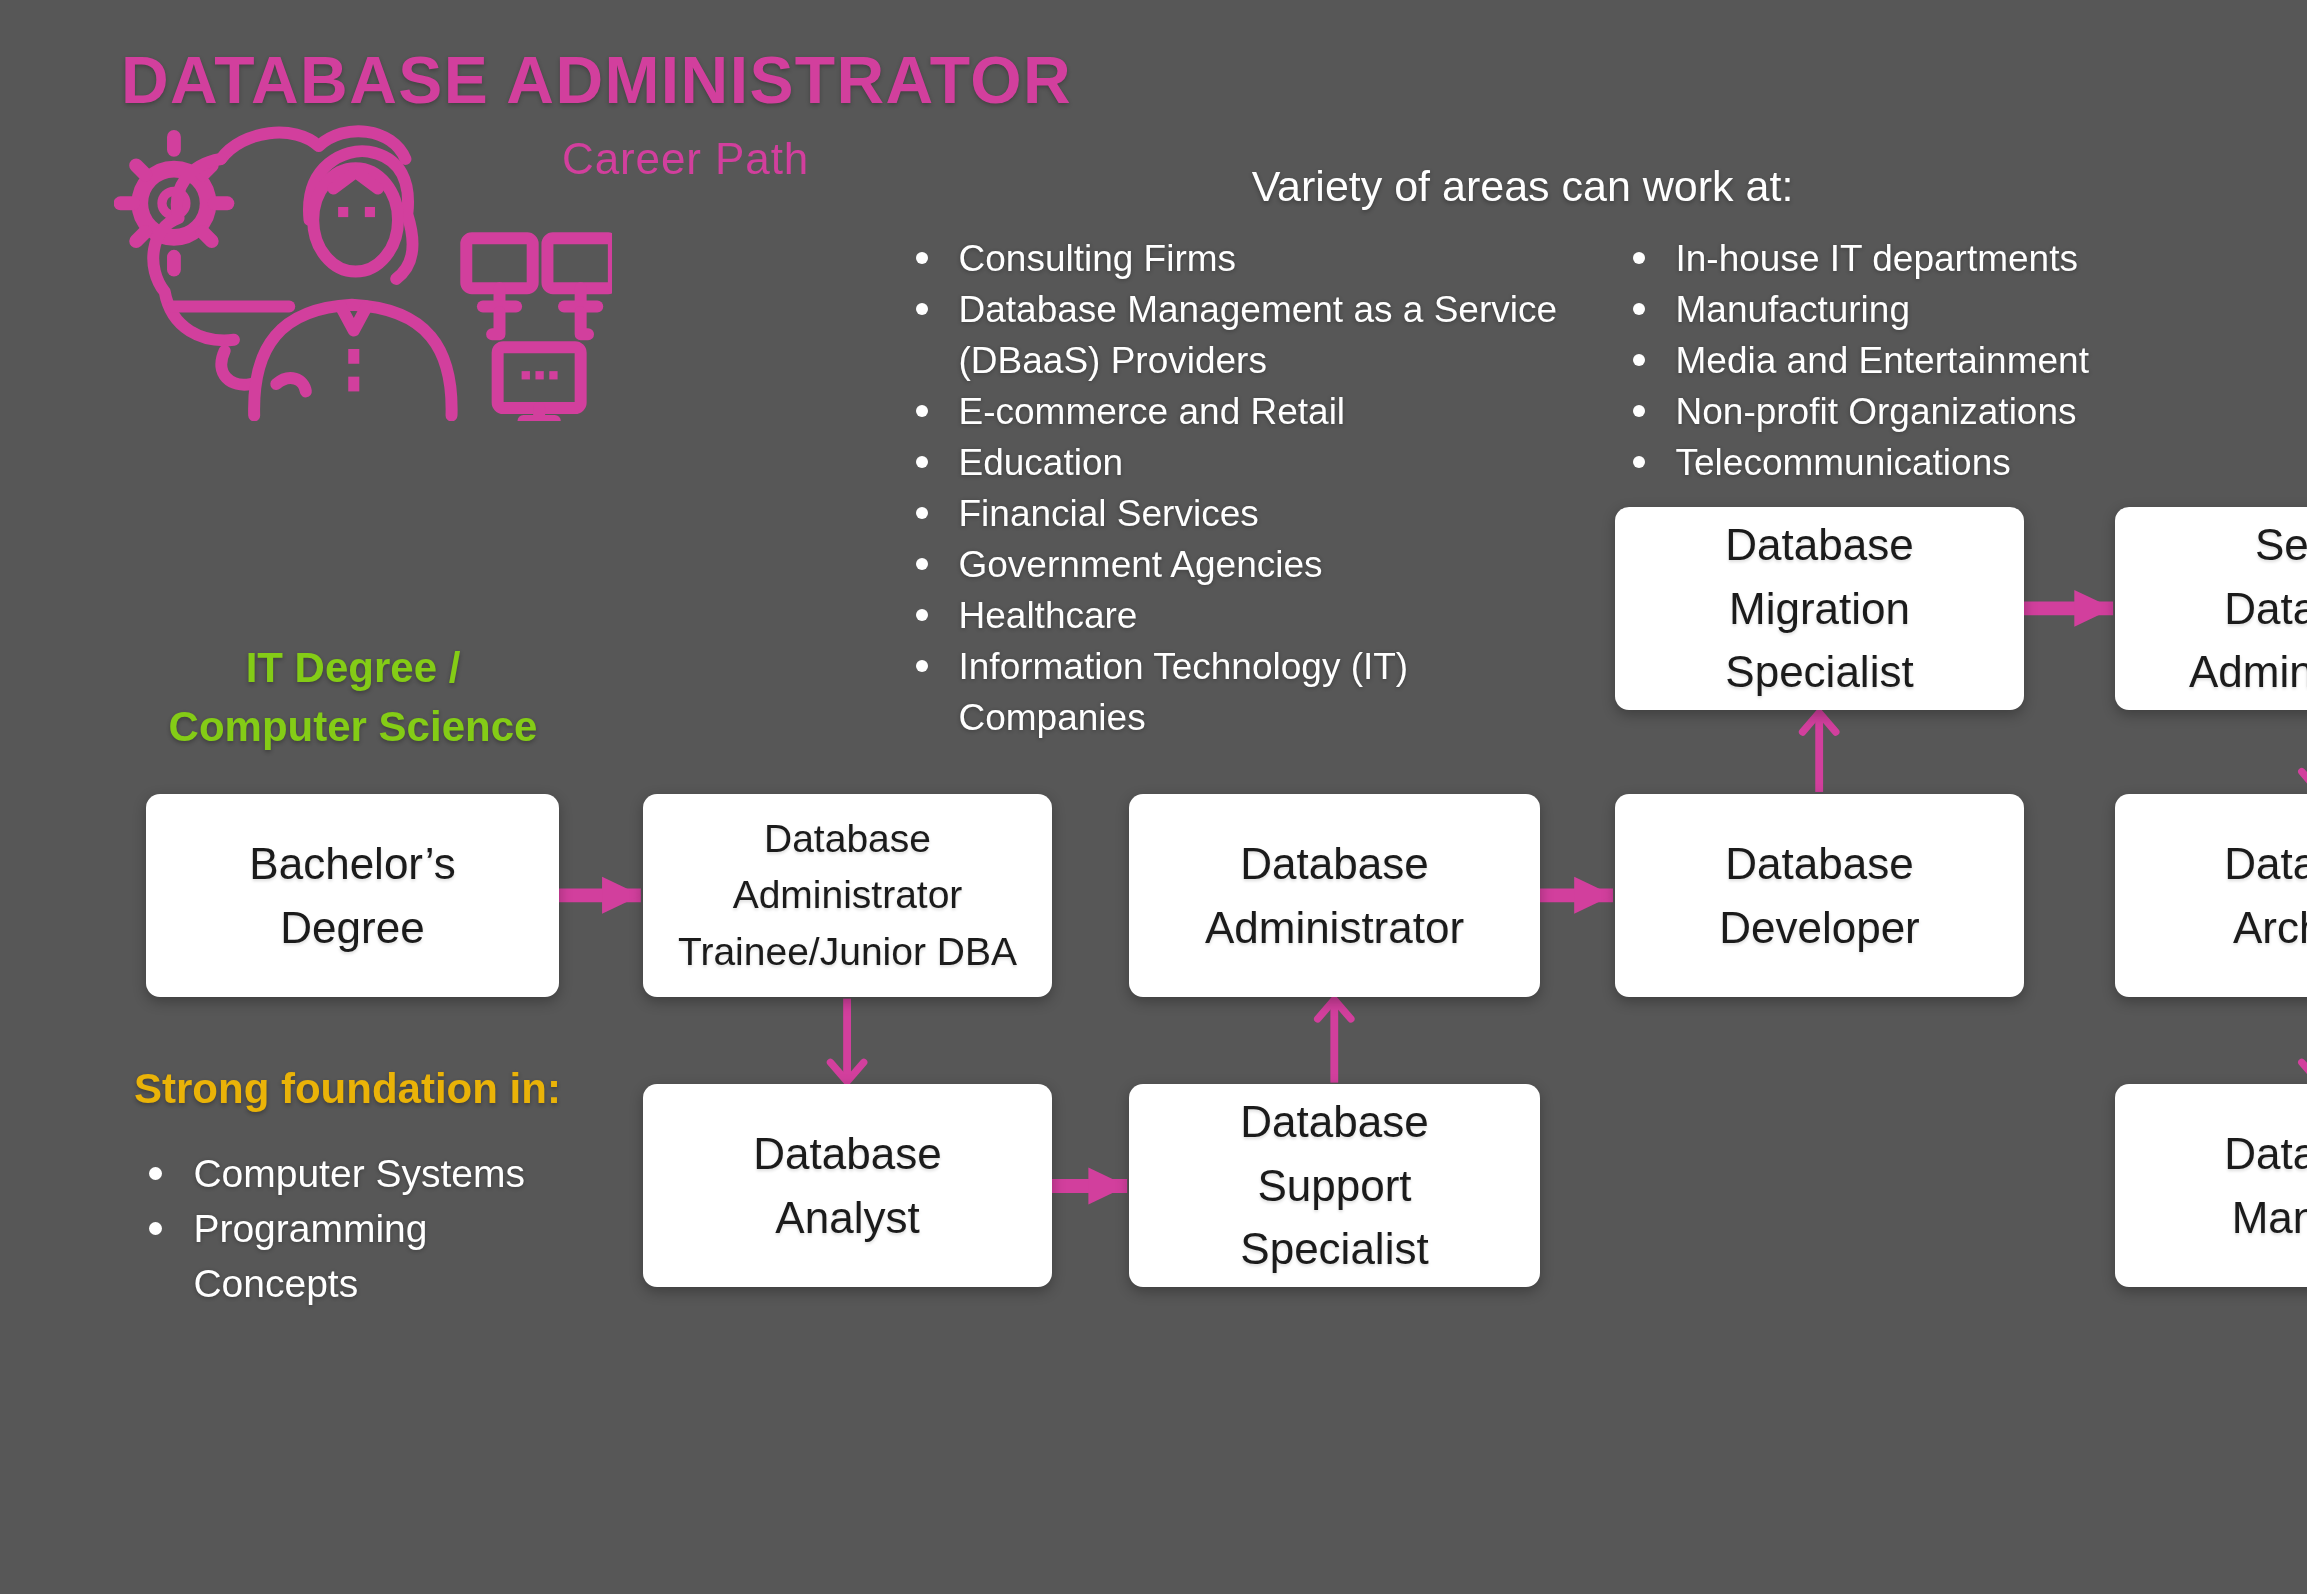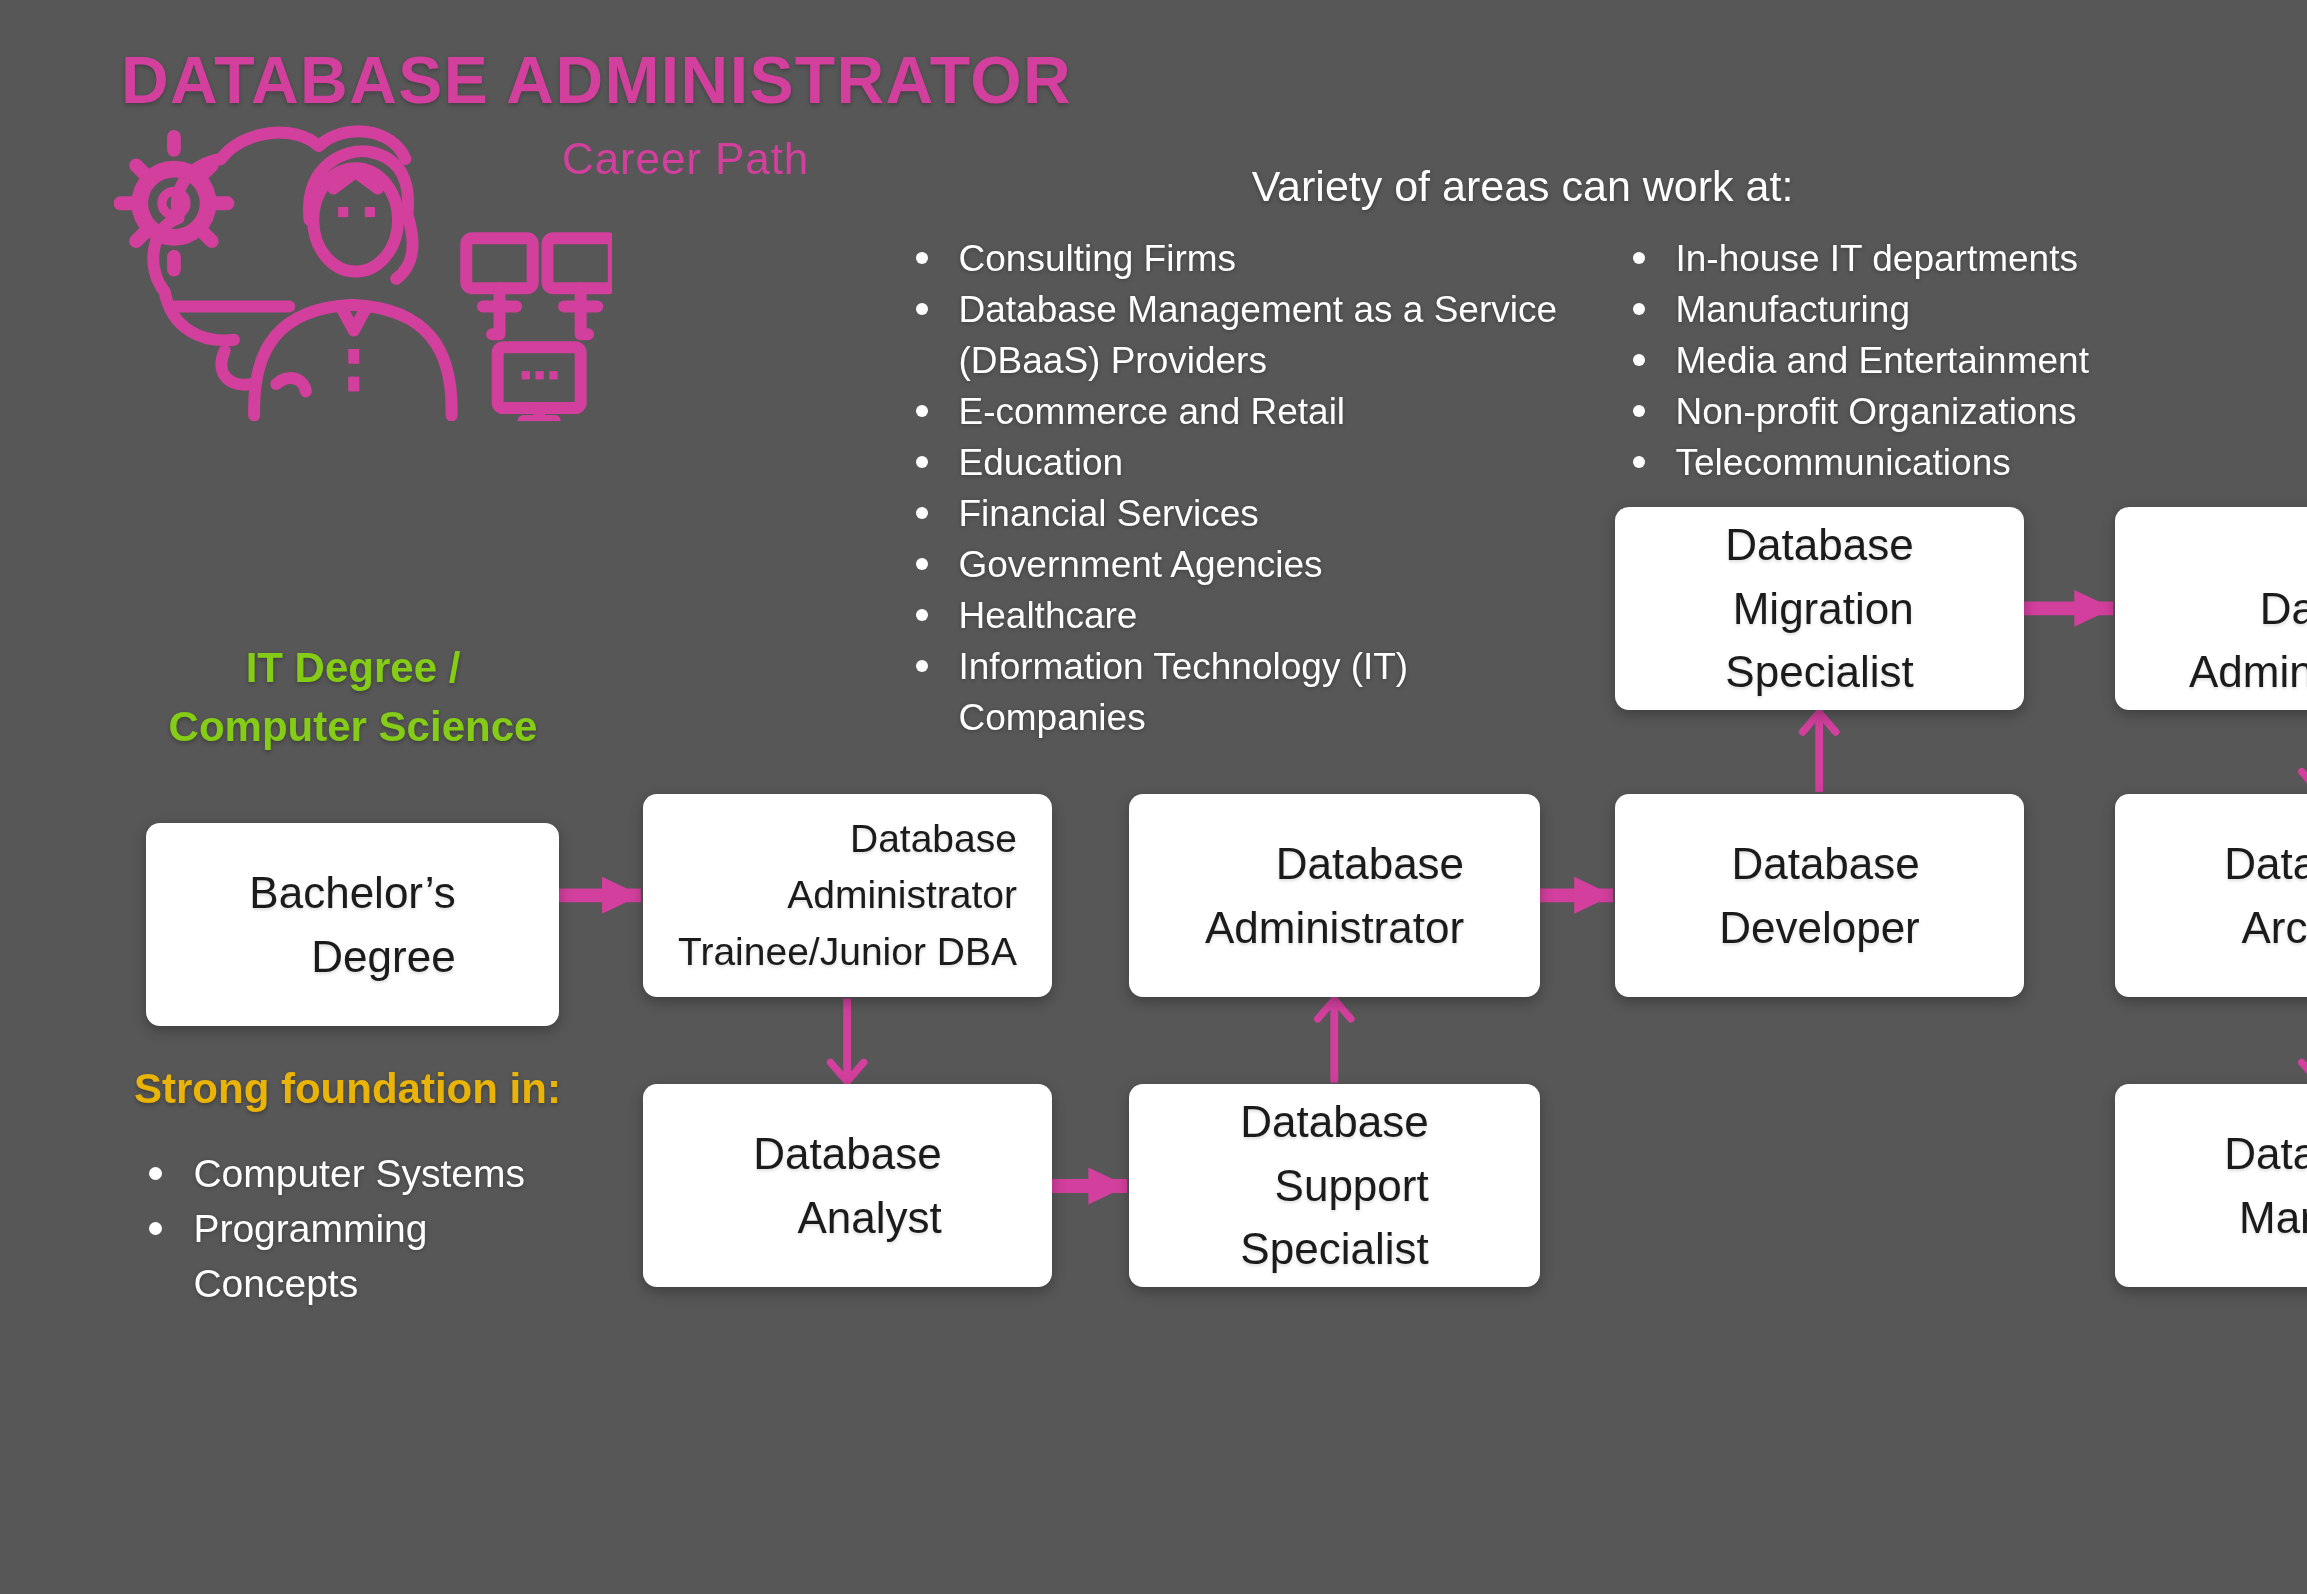--- a/index.html
+++ b/index.html
@@ -43,21 +43,21 @@
   .foundation-heading{
     left:134px;top:1065px;font-size:42px;font-weight:700;color:#eab308;white-space:nowrap;
     text-shadow:0 1.8px 4.6px rgba(0,0,0,.3);
   }
   #foundation-list{left:149px;top:1134px;font-size:39px;line-height:55px;color:#fff;text-shadow:0 1.4px 4.2px rgba(0,0,0,.3);margin-top:12px;}
   #foundation-list .dot{width:13px;height:13px;border-radius:50%;background:#fff;margin:21px 19.4px 0 0;flex:none;}
   
   #flowchart{left:0;top:0;width:3189px;height:1595px;}
   .node{
     position:absolute;background:var(--box);border-radius:14px;
-    display:flex;align-items:center;justify-content:center;text-align:right;
+    display:flex;align-items:center;justify-content:center;text-align:center;
     color:var(--ink);box-shadow:0 4.6px 13px rgba(0,0,0,.28);
   }
   .node-label{font-size:44px;line-height:1.45;white-space:pre-line;text-shadow:0 1.8px 3.2px rgba(0,0,0,.14);}
   #arrows{position:absolute;left:0;top:0;pointer-events:none;}
   .arrow-h{stroke:var(--accent);stroke-width:30;fill:none;}
   .arrow-v{stroke:var(--accent);stroke-width:17;fill:none;}
   .marker-tri{fill:var(--accent);}
   .marker-chev{fill:none;stroke:var(--accent);stroke-width:16;stroke-linecap:round;stroke-linejoin:round;}
 </style>
 </head>
@@ -214,21 +214,21 @@
         <line x1="2277" y1="2570" x2="2443" y2="2570" class="arrow-h" marker-end="url(#tri)"></line>
         <line x1="2892" y1="2346" x2="2892" y2="2168" class="arrow-v" marker-end="url(#chev)"></line>
         <line x1="3335" y1="1940" x2="3496" y2="1940" class="arrow-h" marker-end="url(#tri)"></line>
         <line x1="3943" y1="1716" x2="3943" y2="1546" class="arrow-v" marker-end="url(#chev)"></line>
         <line x1="4384" y1="1318" x2="4580" y2="1318" class="arrow-h" marker-end="url(#tri)"></line>
         <line x1="5025" y1="1542" x2="5025" y2="1712" class="arrow-v" marker-end="url(#chev)"></line>
         <line x1="5025" y1="2164" x2="5025" y2="2342" class="arrow-v" marker-end="url(#chev)"></line>
         <line x1="5464" y1="2570" x2="5651" y2="2570" class="arrow-h" marker-end="url(#tri)"></line>
         <line x1="6096" y1="2346" x2="6096" y2="2168" class="arrow-v" marker-end="url(#chev)"></line>
       </svg>
-  <div class="node" style="left: 146px; top: 794px; width: 413px; height: 203px; margin-top: 29px;">
+  <div class="node" style="left: 146px; top: 794px; width: 413px; height: 203px;">
         <span class="node-label">Bachelor’s
 Degree</span>
       </div>
       <div class="node" style="left: 643px; top: 794px; width: 409px; height: 203px;">
         <span class="node-label" style="font-size: 39px;">Database
 Administrator
 Trainee/Junior DBA</span>
       </div>
       <div class="node" style="left: 643px; top: 1084px; width: 409px; height: 203px;">
         <span class="node-label">Database

